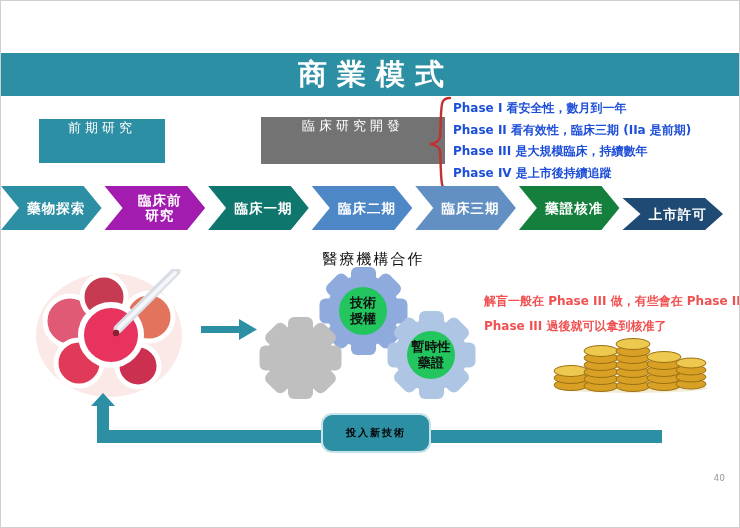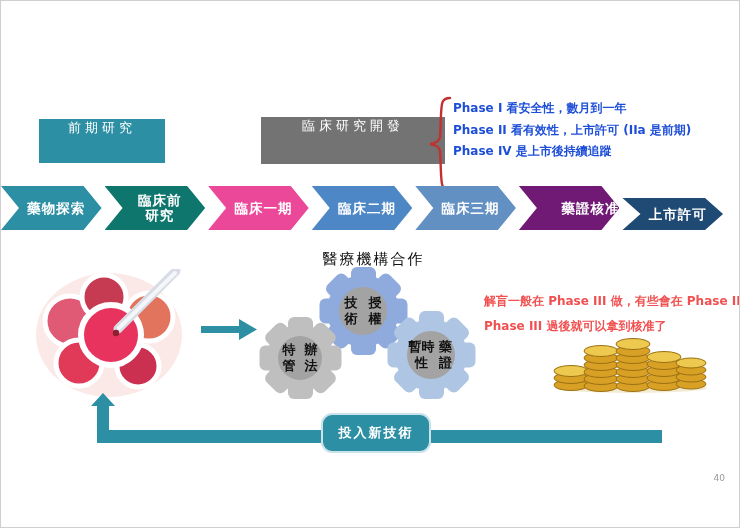--- a/index.html
+++ b/index.html
@@ -29,87 +29,91 @@
     clip-path:polygon(0 0, calc(100% - 18px) 0, 100% 50%, calc(100% - 18px) 100%, 0 100%, 18px 50%);}
   .chev:last-child{margin-right:0;}
   
   .collab-heading{position:absolute;left:300px;top:249px;width:145px;text-align:center;
     font-family:"DejaVu Serif",serif;font-weight:400;font-size:15px;letter-spacing:2px;color:#111;}
   
   .gear{position:absolute;}
   .g-bar{position:absolute;top:0;height:100%;left:50%;width:25px;margin-left:-12.5px;border-radius:6px;}
   .r45{transform:rotate(45deg);}.r90{transform:rotate(90deg);}.r135{transform:rotate(135deg);}
   .g-body{position:absolute;inset:8px;border-radius:50%;}
-  .g-hole{position:absolute;inset:20px;background:#a3a3a3;border-radius:50%;
-    display:flex;align-items:center;justify-content:center;text-align:center;
+  .g-hole{position:absolute;inset:20px;background:#22c55e;border-radius:50%;
+    display:flex;flex-direction:column;align-items:center;justify-content:center;text-align:center;
     font-family:"DejaVu Serif",serif;font-weight:700;font-size:13px;line-height:16px;color:#111;}
   .gear-top{left:318px;top:266px;width:88px;height:88px;z-index:1;}
   .gear-left{left:258px;top:316px;width:82px;height:82px;z-index:3;}
   .gear-left .g-hole{inset:19px;}
   .gear-right{left:386px;top:310px;width:88px;height:88px;z-index:2;}
   
   .dish{position:absolute;left:33px;top:268px;}
   .flow-arrow{position:absolute;left:200px;top:318px;}
   .coins{position:absolute;left:550px;top:330px;}
   
   .approval-notes{position:absolute;left:483px;top:288px;width:250px;}
   .approval-notes div{font-size:12px;line-height:25px;font-weight:600;color:#f05050;white-space:nowrap;}
   
   .fb-head{position:absolute;left:90px;top:392px;width:0;height:0;
     border-left:12px solid transparent;border-right:12px solid transparent;border-bottom:13px solid #2d8fa3;}
   .fb-vert{position:absolute;left:96px;top:404px;width:12px;height:38px;background:#2d8fa3;}
   .fb-horiz{position:absolute;left:96px;top:429px;width:565px;height:13px;background:#2d8fa3;}
   .fb-box{position:absolute;left:320px;top:412px;width:110px;height:40px;background:#2d8fa3;
     border:2px solid rgba(255,255,255,0.75);border-radius:11px;box-sizing:border-box;
     display:flex;align-items:center;justify-content:center;z-index:4;}
-  .fb-box span{color:#ffffff;font-family:"DejaVu Serif",serif;font-weight:700;font-size:13px;letter-spacing:2px;}
+  .fb-box span{color:#000000;font-family:"DejaVu Serif",serif;font-weight:700;font-size:10px;letter-spacing:2px;}
   
   .pagenum{position:absolute;right:14px;top:472px;font-size:9px;color:#9a9a9a;}
 </style>
 </head>
 <body>
 
 <div class="slide">
 
+  <div class="banner">
+    <span class="title">商業模式</span>
+  </div>
 
   <div class="stagebox box-pre">
     <span>前期研究</span>
   </div>
   <div class="stagebox box-clin">
     <span>臨床研究開發</span>
   </div>
 
   <svg class="brace" width="28" height="98" viewBox="0 0 28 98">
     <path d="M25,3 C14,3 17,11 15,42 C14,48 5,49 5,49 C5,49 14,50 15,56 C17,87 14,95 25,95" fill="none" stroke="#c43030" stroke-width="2.4" stroke-linecap="round"></path>
   </svg>
 
   <div class="phase-notes">
     <div>Phase I 看安全性，數月到一年</div>
-    <div>Phase II 看有效性，上市許可 (IIa 是前期)</div>
+    <div>Phase II 看有效性，臨床三期 (IIa 是前期)</div>
+    <div>Phase III 是大規模臨床，持續數年</div>
     <div>Phase IV 是上市後持續追蹤</div>
   </div>
 
   <div class="pipeline">
     <div class="chev" style="background: rgb(45, 143, 163);">
       <span>藥物探索</span>
     </div>
-    <div class="chev" style="background: #0f766e; font-family: Liberation Serif, serif;">
+    <div class="chev" style="background: #a21caf; font-family: Liberation Serif, serif;">
       <span>臨床前</span>
       <span>研究</span>
     </div>
-    <div class="chev" style="background: #ec4899; text-align: center;">
+    <div class="chev" style="background: #0f766e; text-align: center;">
       <span>臨床一期</span>
     </div>
     <div class="chev" style="background: rgb(77, 135, 198);">
       <span>臨床二期</span>
     </div>
     <div class="chev" style="background: rgb(98, 144, 194);">
       <span>臨床三期</span>
     </div>
-    <div class="chev" style="background: #701a75; align-items: flex-end;">
+    <div class="chev" style="background: #15803d;">
       <span>藥證核准</span>
     </div>
     <div class="chev" style="background: rgb(31, 74, 115); margin-top: 12px;">
       <span>上市許可</span>
     </div>
   </div>
 
   <div class="collab-heading">醫療機構合作</div>
 
   <svg class="dish" width="150" height="132" viewBox="0 0 150 132">
@@ -140,24 +144,20 @@
       <span>技術</span>
       <span>授權</span>
     </div>
   </div>
   <div class="gear gear-left">
     <div class="g-bar" style="background: rgb(191, 191, 191);"></div>
     <div class="g-bar r45" style="background: rgb(191, 191, 191);"></div>
     <div class="g-bar r90" style="background: rgb(191, 191, 191);"></div>
     <div class="g-bar r135" style="background: rgb(191, 191, 191);"></div>
     <div class="g-body" style="background: rgb(191, 191, 191);"></div>
-    <div class="g-hole">
-      <span>特管</span>
-      <span>辦法</span>
-    </div>
   </div>
   <div class="gear gear-right">
     <div class="g-bar" style="background: rgb(174, 198, 228);"></div>
     <div class="g-bar r45" style="background: rgb(174, 198, 228);"></div>
     <div class="g-bar r90" style="background: rgb(174, 198, 228);"></div>
     <div class="g-bar r135" style="background: rgb(174, 198, 228);"></div>
     <div class="g-body" style="background: rgb(174, 198, 228);"></div>
     <div class="g-hole">
       <span>暫時性</span>
       <span>藥證</span>

